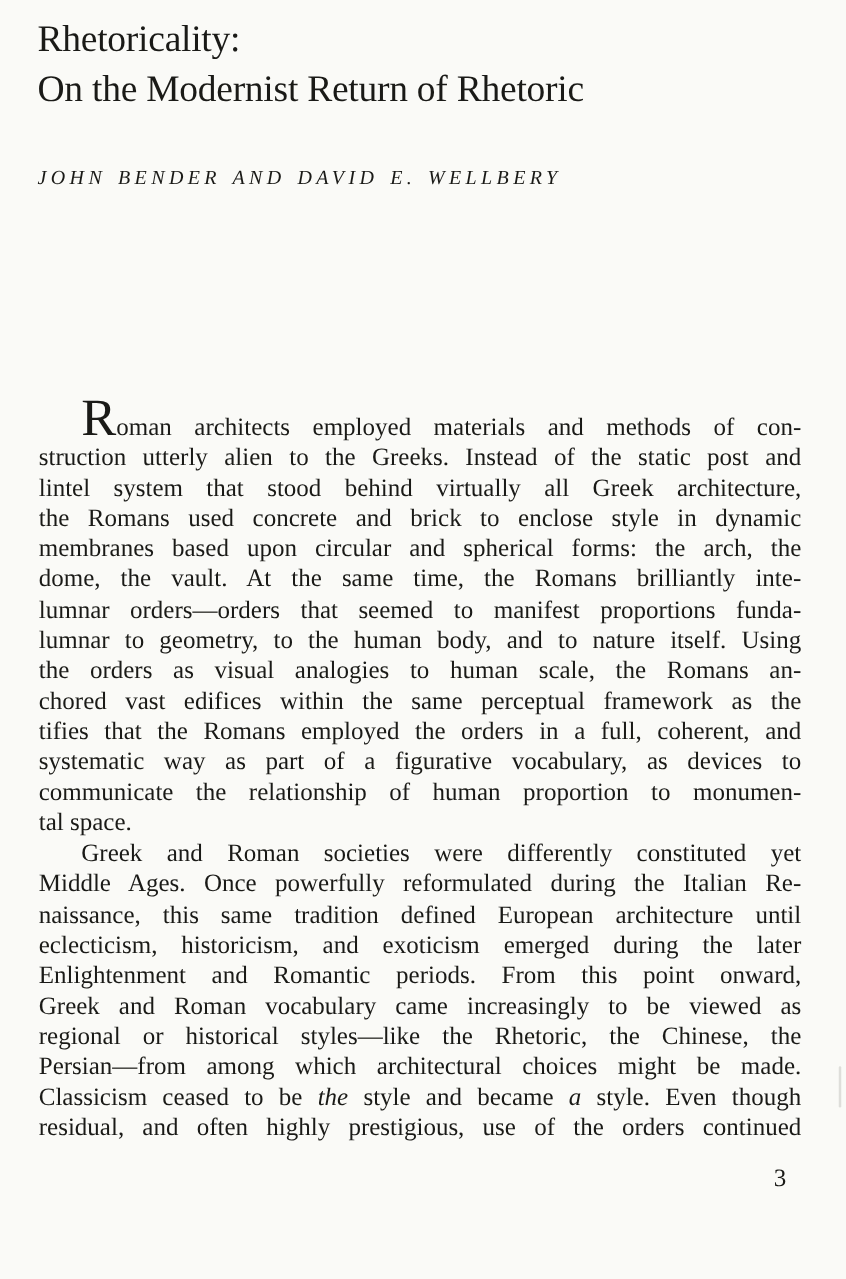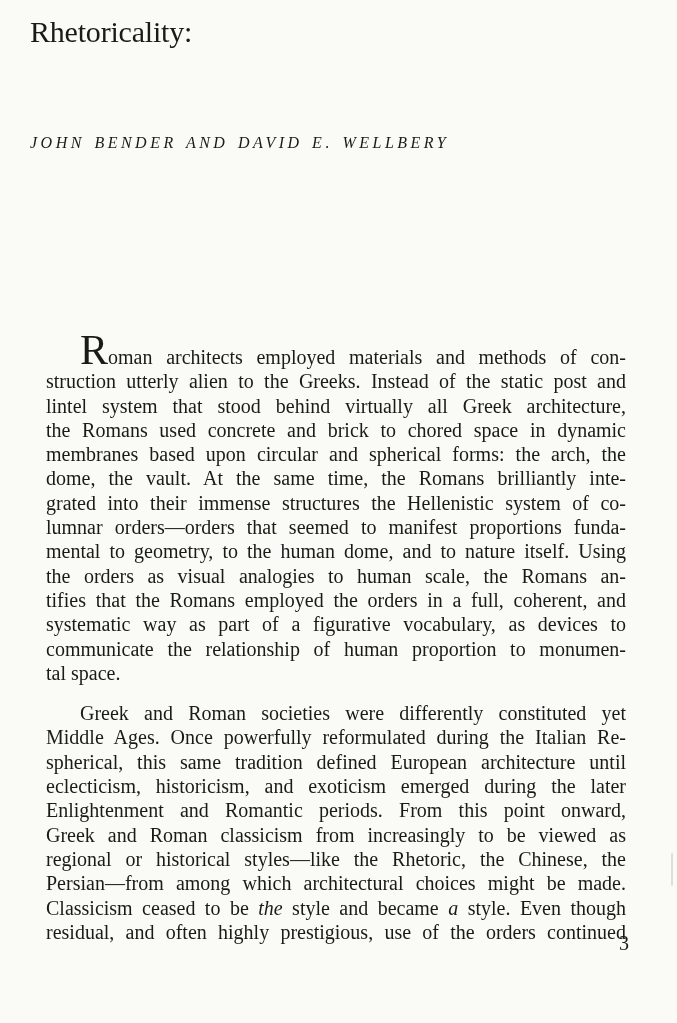--- a/index.html
+++ b/index.html
@@ -38,21 +38,21 @@
     font-style: italic;
   }
   .article-body {
     position: absolute;
     left: 30px;
     top: 329px;
     width: 612px;
     font-size: 20px;
     line-height: 24.3px;
   }
-  .paragraph { margin: 16px; }
+  .paragraph { margin: 1px; }
   .line {
     text-align: justify;
     text-align-last: justify;
     white-space: normal;
   }
   .line.last {
     text-align-last: left;
   }
   .line.indent {
     text-indent: 34px;
@@ -79,48 +79,49 @@
     border-radius: 1px;
   }
 </style>
 </head>
 <body>
 
 <div class="page">
 
   <div class="title-block">
     <div class="title-line">Rhetoricality:</div>
+    <div class="title-line">On the Modernist Return of Rhetoric</div>
   </div>
 
   <div class="authors">JOHN BENDER AND DAVID E. WELLBERY</div>
 
   <div class="article-body">
       <div class="paragraph">
         <div class="line indent"><span class="initial-cap">R</span>oman architects employed materials and methods of con-</div>
         <div class="line">struction utterly alien to the Greeks. Instead of the static post and</div>
         <div class="line">lintel system that stood behind virtually all Greek architecture,</div>
-        <div class="line">the Romans used concrete and brick to chored space in dynamic</div>
+        <div class="line">the Romans used concrete and brick to enclose style in dynamic</div>
         <div class="line">membranes based upon circular and spherical forms: the arch, the</div>
         <div class="line">dome, the vault. At the same time, the Romans brilliantly inte-</div>
-        <div class="line">grated into their immense structures the Hellenistic system of co-</div>
         <div class="line">lumnar orders—orders that seemed to manifest proportions funda-</div>
-        <div class="line">mental to geometry, to the human dome, and to nature itself. Using</div>
+        <div class="line">lumnar to geometry, to the human body, and to nature itself. Using</div>
         <div class="line">the orders as visual analogies to human scale, the Romans an-</div>
+        <div class="line">chored vast edifices within the same perceptual framework as the</div>
         <div class="line">tifies that the Romans employed the orders in a full, coherent, and</div>
         <div class="line">systematic way as part of a figurative vocabulary, as devices to</div>
         <div class="line">communicate the relationship of human proportion to monumen-</div>
         <div class="line last">tal space.</div>
       </div>
       <div class="paragraph">
         <div class="line indent">Greek and Roman societies were differently constituted yet</div>
         <div class="line">Middle Ages. Once powerfully reformulated during the Italian Re-</div>
-        <div class="line">spherical, this same tradition defined European architecture until</div>
+        <div class="line">naissance, this same tradition defined European architecture until</div>
         <div class="line">eclecticism, historicism, and exoticism emerged during the later</div>
         <div class="line">Enlightenment and Romantic periods. From this point onward,</div>
-        <div class="line">Greek and Roman classicism from increasingly to be viewed as</div>
+        <div class="line">Greek and Roman vocabulary came increasingly to be viewed as</div>
         <div class="line">regional or historical styles—like the Rhetoric, the Chinese, the</div>
         <div class="line">Persian—from among which architectural choices might be made.</div>
         <div class="line">Classicism ceased to be <i>the</i> style and became <i>a</i> style. Even though</div>
         <div class="line">residual, and often highly prestigious, use of the orders continued</div>
       </div>
     </div>
 
   <div class="page-number">3</div>
 
   <div class="scan-artifact"></div>

